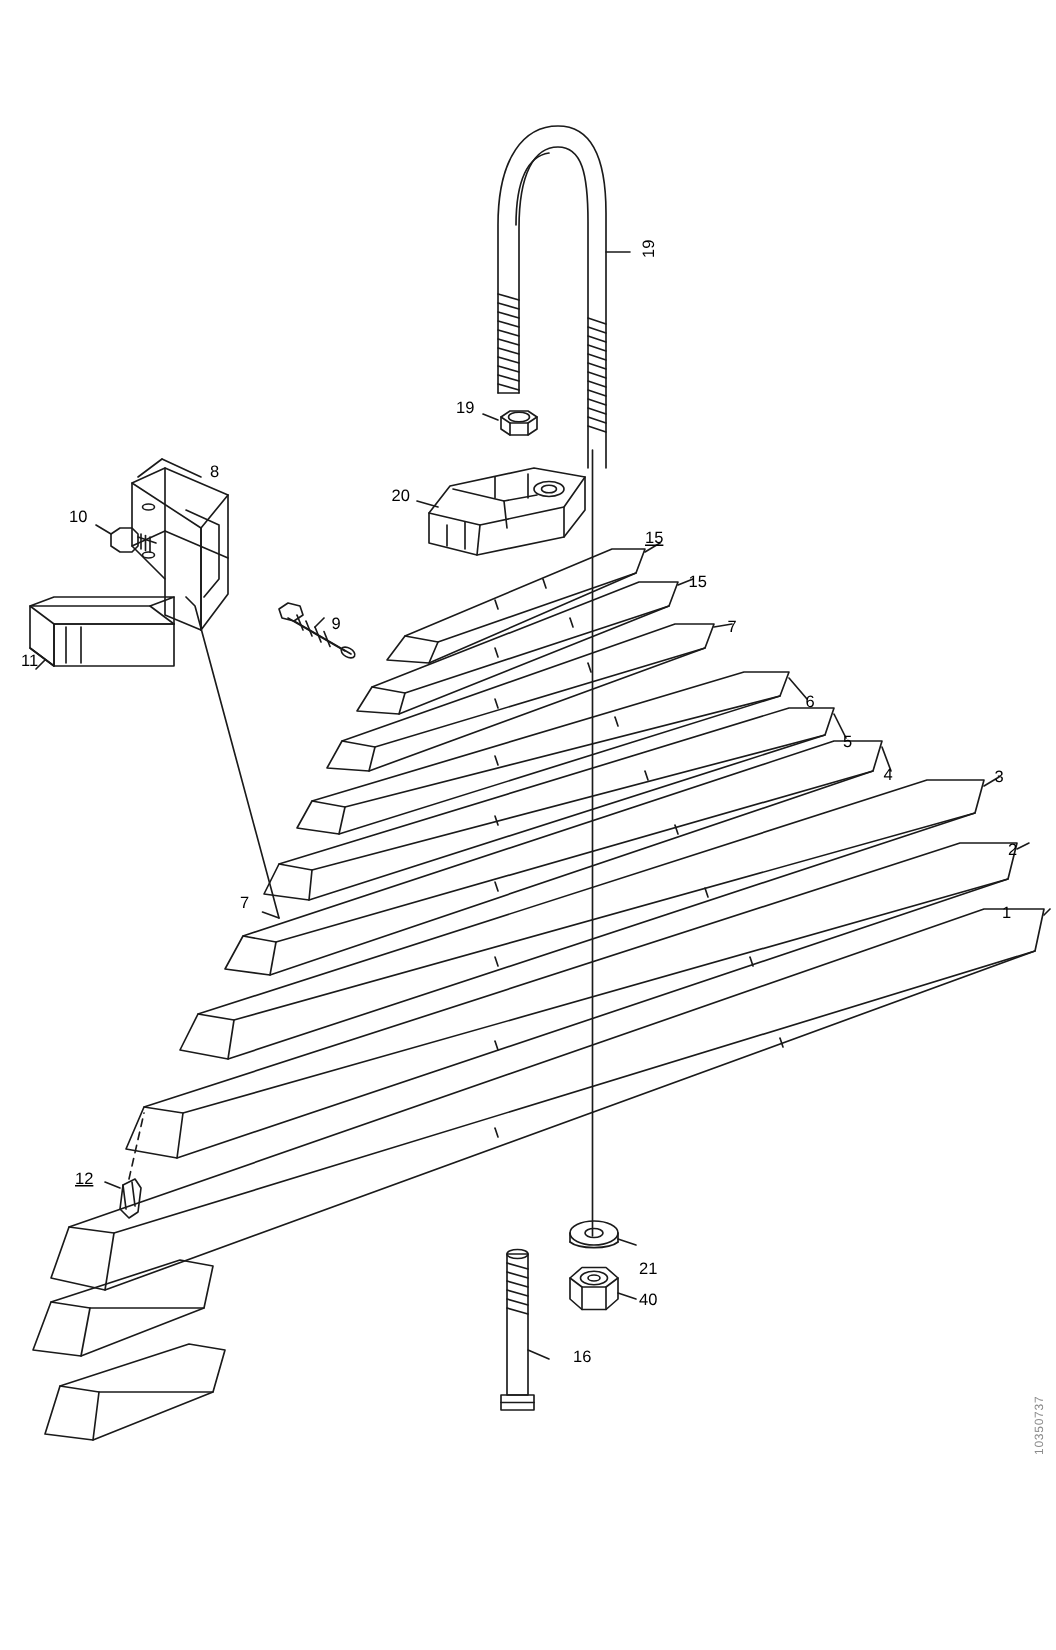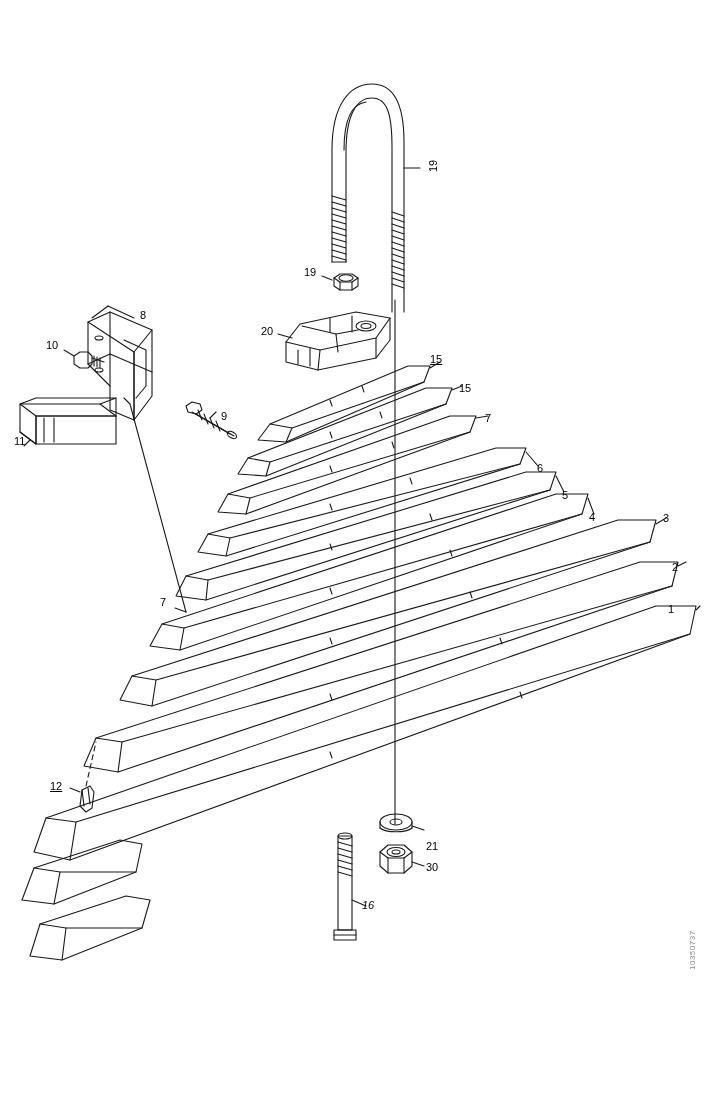--- a/index.html
+++ b/index.html
@@ -314,22 +314,22 @@
   <span class="callout" style="left:537px; top:463px;">6</span>
   <span class="callout" style="left:160px; top:597px;">7</span>
   <span class="callout" style="left:140px; top:310px;">8</span>
   <span class="callout" style="left:221px; top:411px;">9</span>
   <span class="callout" style="left:46px; top:340px;">10</span>
   <span class="callout" style="left:14px; top:436px;">11</span>
   <span class="callout" style="left:50px; top:781px;text-decoration:underline;">12</span>
   <span class="callout" style="left:485px; top:413px;">7</span>
   <span class="callout" style="left:459px; top:383px;">15</span>
   <span class="callout" style="left:430px; top:354px;text-decoration:underline;">15</span>
-  <span class="callout" style="left:362px; top:900px;font-style:italic;">16</span>
+  <span class="callout" style="left:382px; top:900px;">16</span>
   <span class="callout" style="left:304px; top:267px;">19</span>
   <span class="callout" style="left:261px; top:326px;">20</span>
   <span class="callout rot" style="left:428px; top:172px;">19</span>
-  <span class="callout" style="left:426px; top:862px;">30</span>
+  <span class="callout" style="left:426px; top:862px;">40</span>
   <span class="callout" style="left:426px; top:825px;margin-top:16px;">21</span>
 
   <span class="watermark" style="left:688px; top:970px;">10350737</span>
 
 </div>
 
 </body></html>

